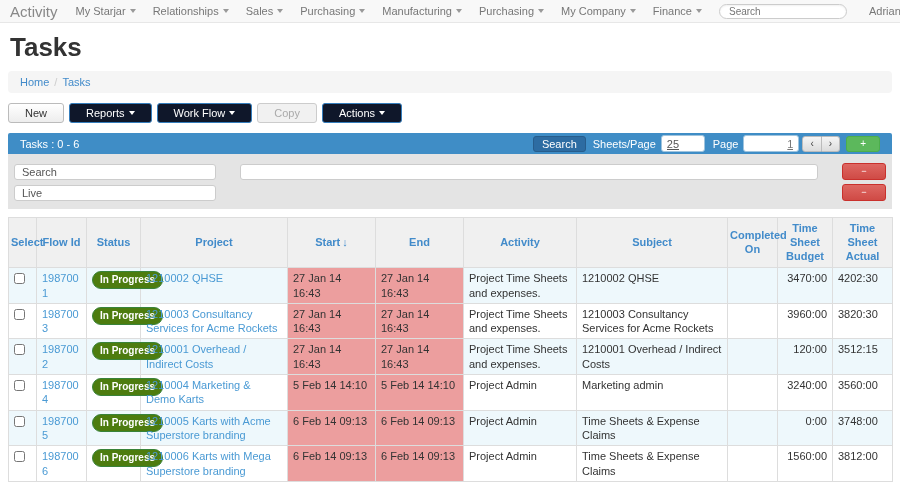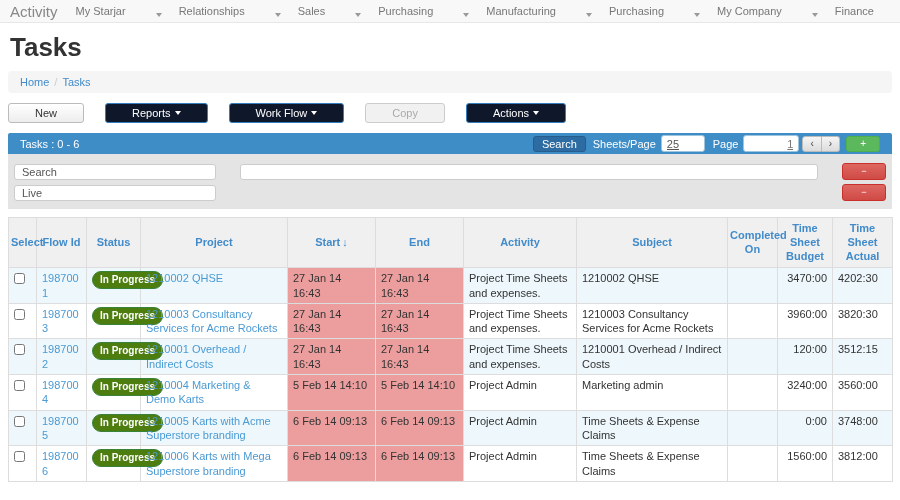--- a/index.html
+++ b/index.html
@@ -10,21 +10,21 @@
     color: #333;
   }
   
   .navbar {
     height: 23px; background: #f8f8f8; border-bottom: 1px solid #e7e7e7;
     display: flex; align-items: center; padding: 0 10px; white-space: nowrap;
   }
   .brand { font-size: 15px; color: #888; margin-right: 18px; text-decoration: none; }
   .nav-item {
     font-size: 11px; color: #777; text-decoration: none; margin-right: 17px;
-    display: inline-flex; align-items: flex-end; gap: 26px;
+    display: inline-flex; align-items: center;
   }
   .caret {
     display: inline-block; width: 0; height: 0; margin-left: 4px;
     border-left: 3px solid transparent; border-right: 3px solid transparent;
     border-top: 4px solid #999;
   }
   .nav-search {
     width: 128px; height: 15px; border: 1px solid #ccc; border-radius: 10px;
     font-size: 10px; padding: 0 9px; color: #555; outline: none; background:#fff;
     box-shadow: inset 0 1px 2px rgba(0,0,0,.06);
@@ -36,21 +36,21 @@
   .page-title { font-size: 26px; font-weight: bold; color: #333; margin: 9px 0 8px 2px; }
   .breadcrumb {
     background: #f5f5f5; border-radius: 4px; padding: 5px 12px;
     font-size: 11px; margin-bottom: 10px;
   }
   .breadcrumb a { color: #428bca; text-decoration: none; text-align: right; }
   .breadcrumb .sep { color: #ccc; padding: 0 5px; }
   
   .toolbar { margin: 4px 0 10px; display: flex; align-items: center; }
   .btn {
-    font-size: 11px; padding: 3px 26px; border-radius: 3px; margin-right: 21px;
+    font-size: 11px; padding: 3px 16px; border-radius: 3px; margin-right: 5px;
     display: inline-flex; align-items: center; cursor: pointer;
     font-family: "Liberation Sans", sans-serif;
   }
   .btn-default { background: linear-gradient(#fff,#ededed); border: 1px solid #bbb; color: #333; }
   .btn-primary { background: #0f172a; border: 1px solid #357ebd; color: #fff; justify-content: space-between; }
   .btn-primary .caret { border-top-color: #fff; }
   .btn-disabled { background: #f1f1f1; border: 1px solid #ccc; color: #aaa; cursor: default; }
   
   .grid-bar {
     height: 21px; background: #3f8dc6; display: flex; align-items: center;

